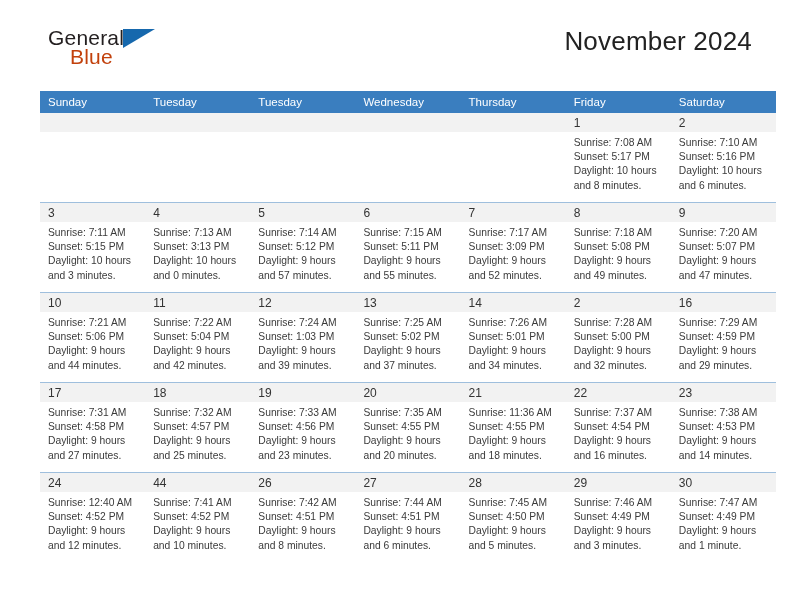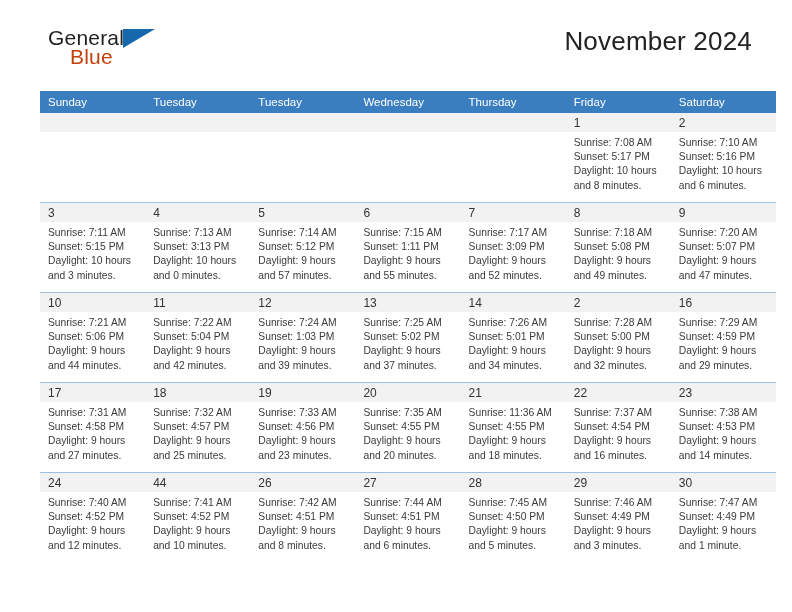--- a/index.html
+++ b/index.html
@@ -290,21 +290,21 @@
                 <div>Daylight: 9 hours</div>
                 <div>and 57 minutes.</div>
               </div>
             </div>
           </td>
         <td>
             <div class="daycell">
               <div class="daynum-band">6</div>
               <div class="daybody">
                 <div>Sunrise: 7:15 AM</div>
-                <div>Sunset: 1:11 PM</div>
+                <div>Sunset: 5:11 PM</div>
                 <div>Daylight: 9 hours</div>
                 <div>and 55 minutes.</div>
               </div>
             </div>
           </td>
         <td>
             <div class="daycell">
               <div class="daynum-band">7</div>
               <div class="daybody">
                 <div>Sunrise: 7:17 AM</div>
@@ -496,21 +496,21 @@
               </div>
             </div>
           </td>
       </tr>
 
       <tr class="week-row">
         <td>
             <div class="daycell">
               <div class="daynum-band">24</div>
               <div class="daybody">
-                <div>Sunrise: 7:40 AM</div>
+                <div>Sunrise: 12:40 AM</div>
                 <div>Sunset: 4:52 PM</div>
                 <div>Daylight: 9 hours</div>
                 <div>and 12 minutes.</div>
               </div>
             </div>
           </td>
         <td>
             <div class="daycell">
               <div class="daynum-band">44</div>
               <div class="daybody">

